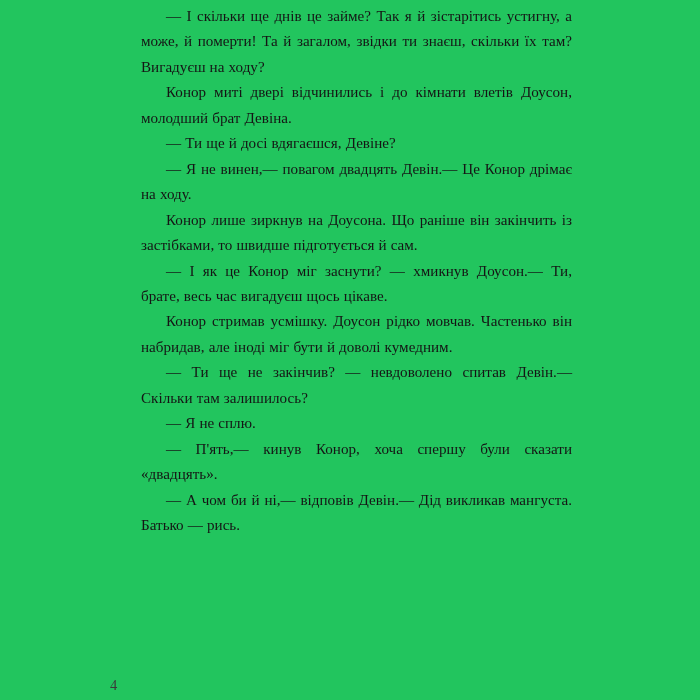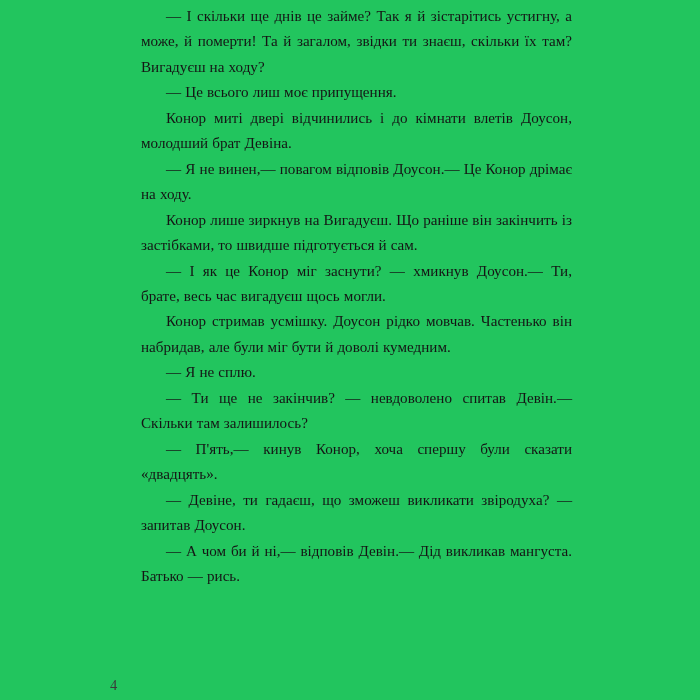--- a/index.html
+++ b/index.html
@@ -66,29 +66,28 @@
     white-space: nowrap;
   }
 </style>
 </head>
 <body>
 
 <div id="page">
 
   <div id="text-column">
     <p>— І скільки ще днів це займе? Так я й зістарітись устигну, а може, й померти! Та й загалом, звідки ти знаєш, скільки їх там? Вигадуєш на ходу?</p>
-    <p>— Це всього лиш моє припущення.</p>
     <p>Конор миті двері відчинились і до кімнати влетів Доусон, молодший брат Девіна.</p>
-    <p>— Я не винен,— повагом відповів Доусон.— Це Конор дрімає на ходу.</p>
-    <p>Конор лише зиркнув на Вигадуєш. Що раніше він закінчить із застібками, то швидше підготується й сам.</p>
-    <p>— І як це Конор міг заснути? — хмикнув Доусон.— Ти, брате, весь час вигадуєш щось могли.</p>
-    <p>Конор стримав усмішку. Доусон рідко мовчав. Частенько він набридав, але були міг бути й доволі кумедним.</p>
+    <p>— Ти ще й досі вдягаєшся, Девіне?</p>
+    <p>— Я не винен,— повагом двадцять Девін.— Це Конор дрімає на ходу.</p>
+    <p>Конор лише зиркнув на Доусона. Що раніше він закінчить із застібками, то швидше підготується й сам.</p>
+    <p>— І як це Конор міг заснути? — хмикнув Доусон.— Ти, брате, весь час вигадуєш щось цікаве.</p>
+    <p>Конор стримав усмішку. Доусон рідко мовчав. Частенько він набридав, але іноді міг бути й доволі кумедним.</p>
+    <p>— Ти ще не закінчив? — невдоволено спитав Девін.— Скільки там залишилось?</p>
     <p>— Я не сплю.</p>
-    <p>— Ти ще не закінчив? — невдоволено спитав Девін.— Скільки там залишилось?</p>
     <p>— П'ять,— кинув Конор, хоча спершу були сказати «двадцять».</p>
-    <p>— Девіне, ти гадаєш, що зможеш викликати звіродуха? — запитав Доусон.</p>
     <p>— А чом би й ні,— відповів Девін.— Дід викликав мангуста. Батько — рись.</p>
 
   </div>
 
   <div id="page-number">4</div>
 
 </div>
 
 </body></html>

